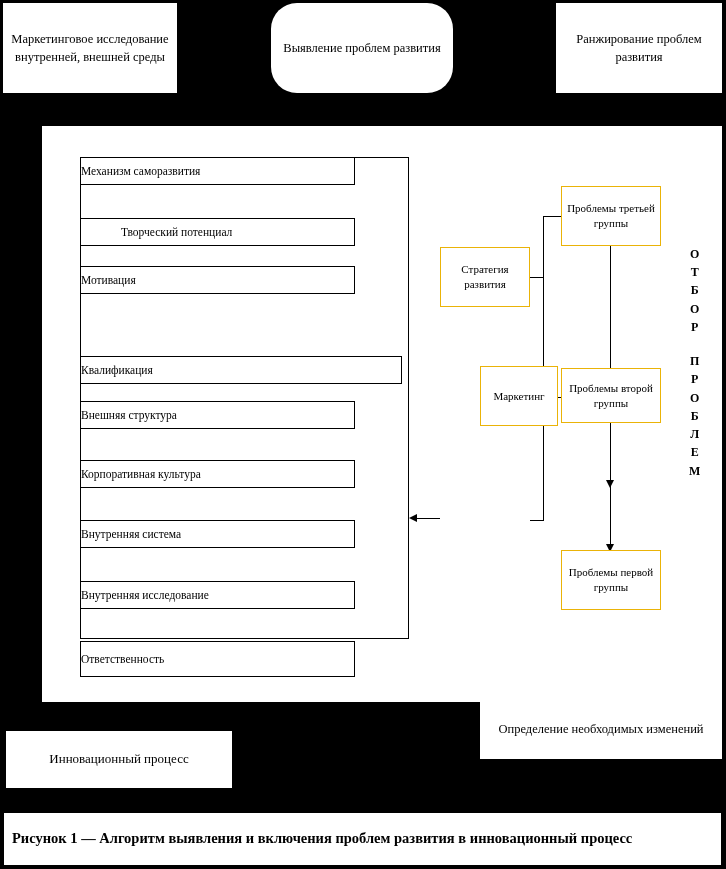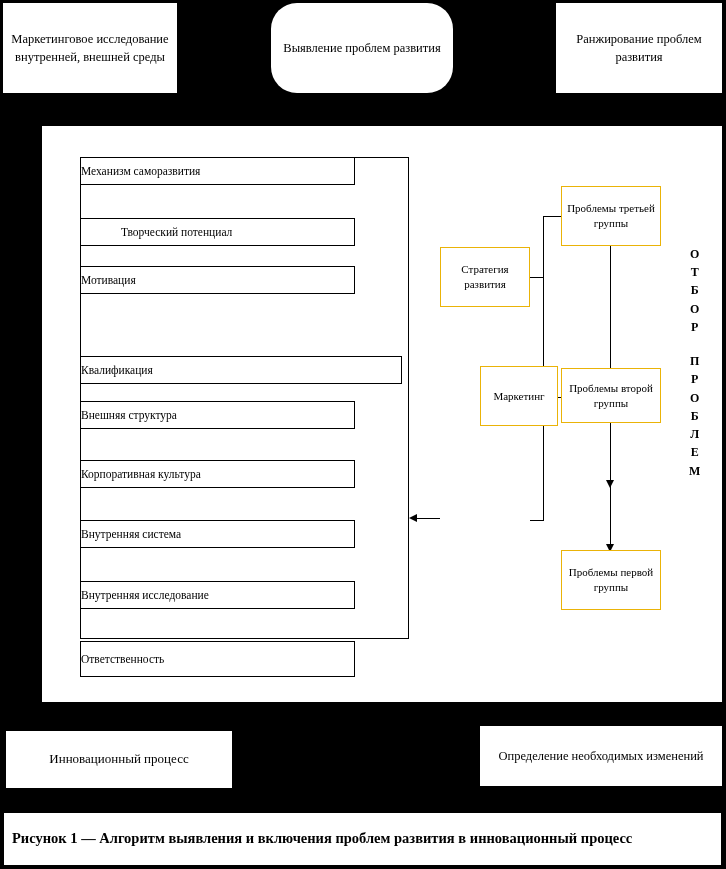--- a/index.html
+++ b/index.html
@@ -215,21 +215,21 @@
       <span>Л</span>
       <span>Е</span>
       <span>М</span>
     </div>
 
   </div>
 
   <div class="banner-box" style="left:6px; top:731px; width:226px; height:57px; font-size:13px;">
     <span>Инновационный процесс</span>
   </div>
-  <div class="banner-box" style="left:480px; top:726px; width:242px; height:60px; font-size:12.5px;">
+  <div class="banner-box" style="left:480px; top:699px; width:242px; height:60px; font-size:12.5px;">
     <span>Определение необходимых изменений</span>
   </div>
 
   <div id="caption-box" style="left:3px; top:812px; width:719px; height:54px;">
     <span>Рисунок 1 — Алгоритм выявления и включения проблем развития в инновационный процесс</span>
   </div>
 
 </div>
 
 </body></html>

